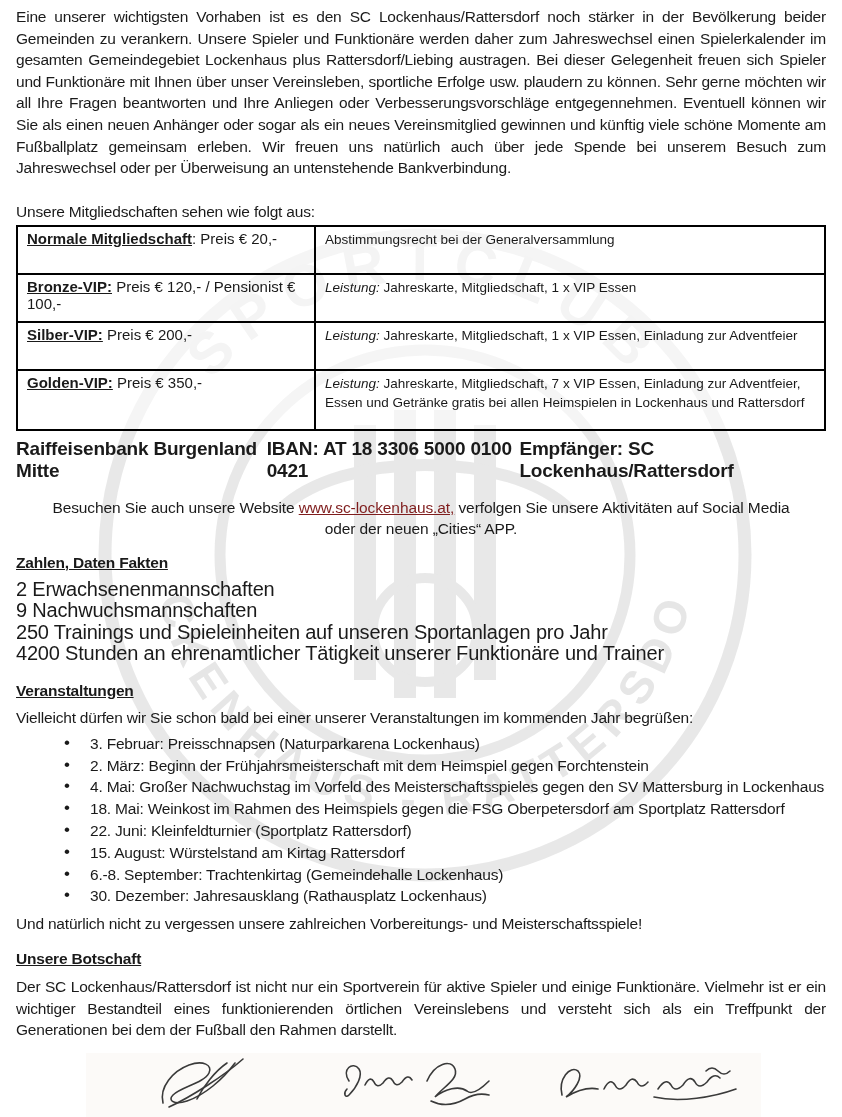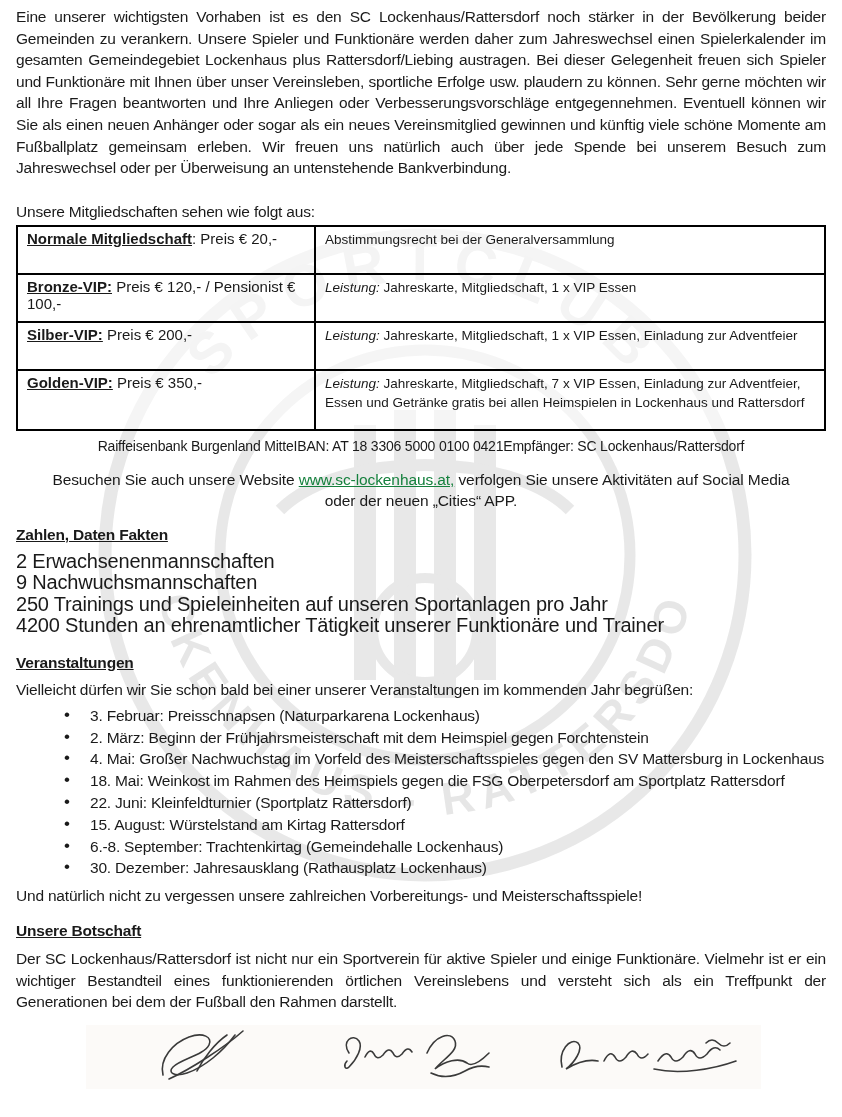--- a/index.html
+++ b/index.html
@@ -27,27 +27,27 @@
   }
   td.mem { width:278px; font-size:15px; }
   td.ben { font-size:13.5px; line-height:19px; padding-top:5px; }
   tr.r1 td { height:40px; } tr.r2 td { height:40px; }
   tr.r3 td { height:40px; } tr.r4 td { height:52px; }
   .mem-name { font-weight:bold; text-decoration:underline; }
   .ben-label { font-style:italic; }
 
   .bank-line {
     display:flex; justify-content:center; align-items:baseline;
-    font-weight:normal; font-size:14px; margin-top:7px; letter-spacing:-0.2px;
+    font-weight:bold; font-size:19px; margin-top:7px; letter-spacing:-0.2px;
   }
   .website {
     text-align:center; font-size:15.5px; line-height:21px;
     margin:15px 22px 0 22px; letter-spacing:-0.1px;
   }
-  .website a { color:#15803d; }
+  .website a { color:#7f1d1d; }
 
   h3.sec {
     font-size:15.5px; font-weight:bold; margin:0; letter-spacing:-0.2px;text-decoration:underline;
   }
   .h-zdf { margin-top:15px !important; }
   .h-ver { margin-top:17px !important; }
   .h-bot { margin-top:17px !important; }
 
   .stats { margin-top:7px; }
   .stats div { font-size:20px; line-height:21.5px; letter-spacing:-0.2px; }

